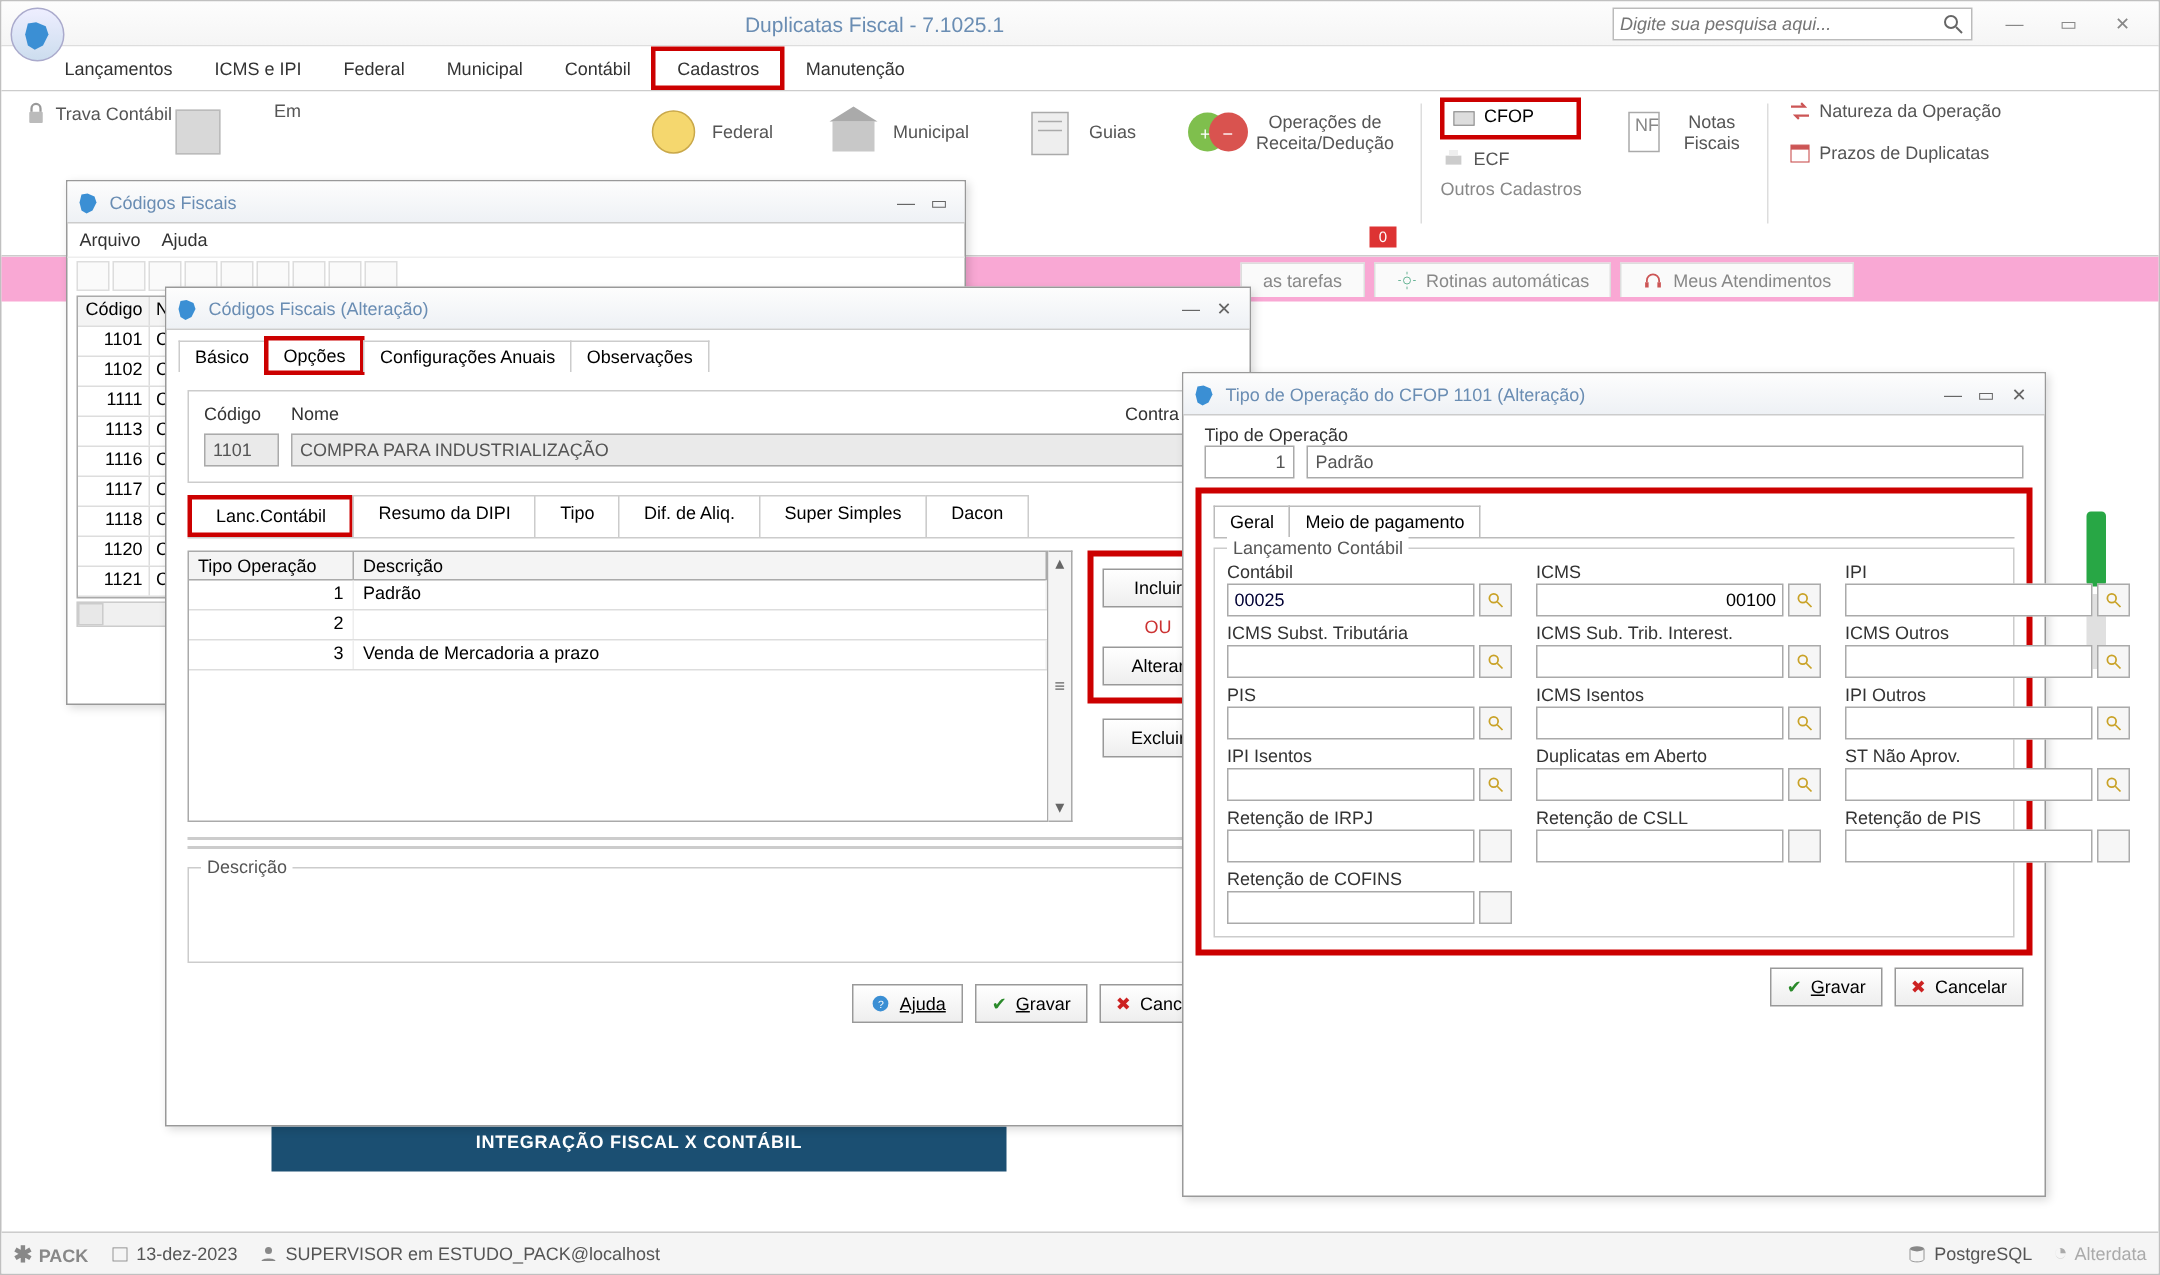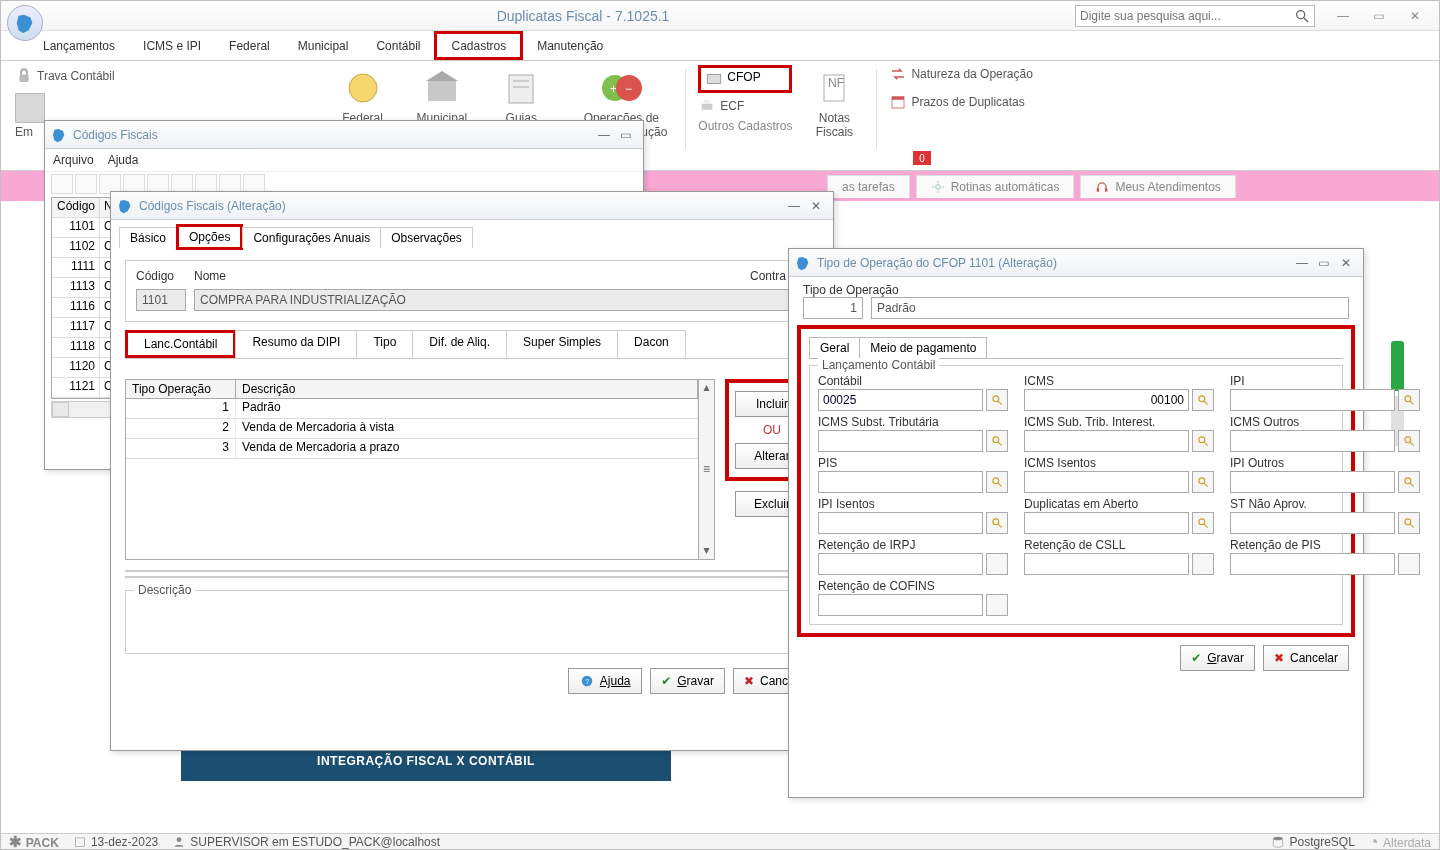--- a/index.html
+++ b/index.html
@@ -4,39 +4,39 @@
 <style>
 *{box-sizing:border-box;margin:0;padding:0;font-family:"Segoe UI",Tahoma,sans-serif;font-size:12px}
 body{background:#f0f0f0;width:1440px;height:850px;overflow:hidden;position:relative}
 .app-window{background:#fff;border:1px solid #c0c0c0;position:absolute;inset:0}
 .titlebar{height:30px;background:linear-gradient(#fdfdfd,#f5f5f5);display:flex;align-items:center;padding:0 6px;border-bottom:1px solid #ddd}
 .titlebar .logo{width:36px;height:36px;background:linear-gradient(#eef,#cde);border-radius:50%;margin-top:14px;margin-right:8px;display:flex;align-items:center;justify-content:center;border:1px solid #aac}
 .titlebar .logo svg{width:22px;height:22px}
 .titlebar .spacer{flex:1}
 .titlebar .title{color:#6a8db3;font-size:14px}
 .titlebar .search{width:240px;height:22px;border:1px solid #bbb;background:#fff;display:flex;align-items:center;padding:0 4px;margin-right:10px}
-.titlebar .search input{border:0;outline:0;flex:1;color:#737373}
+.titlebar .search input{border:0;outline:0;flex:1;font-style:italic;color:#737373}
 .titlebar .search .mag{width:16px;height:16px;color:#666}
 .win-btn{width:28px;height:20px;display:flex;align-items:center;justify-content:center;color:#888;margin:0 4px;cursor:pointer}
 .menubar{height:30px;background:#fff;display:flex;align-items:stretch;padding-left:28px;border-bottom:1px solid #ccc}
 .menubar .mitem{padding:0 14px;display:flex;align-items:center;color:#333;cursor:pointer}
 .menubar .mitem.active{border:3px solid #c00;background:#fff;font-weight:500}
 .ribbon{height:110px;background:#fff;display:flex;align-items:flex-start;padding:4px 8px;gap:12px;border-bottom:1px solid #ccc;position:relative}
-.ribbon .rgroup{display:flex;flex-direction:column;align-items:center;gap:2px;padding:2px 6px}
+.ribbon .rgroup{display:flex;flex-direction:row;align-items:center;gap:2px;padding:2px 6px}
 .ribbon .rline{display:flex;align-items:center;gap:4px;color:#555;cursor:pointer}
 .ribbon .ricon{width:30px;height:30px;display:flex;align-items:center;justify-content:center}
 .ribbon .rbig{width:48px;height:42px}
 .ribbon .rlabel{color:#555;text-align:center;font-size:12px}
 .ribbon .sep{width:1px;height:80px;background:#ddd;margin:4px 0}
 .ribbon .cfop-hl{border:3px solid #c00;padding:2px 4px;display:flex;align-items:flex-start;gap:4px}
 .ribbon .badge{position:absolute;left:912px;top:90px;background:#d33;color:#fff;width:18px;height:14px;font-size:10px;display:flex;align-items:center;justify-content:center}
 .tabbar{height:30px;display:flex;align-items:center;padding-left:10px;gap:6px;background:#f9a8d4}
 .tabbar .tab{padding:4px 14px;color:#888;border:1px solid #ddd;border-bottom:none;background:#fafafa;display:flex;align-items:center;gap:6px}
 .content-band{position:absolute;left:180px;top:740px;width:490px;height:40px;background:#1b4f72;color:#fff;display:flex;align-items:center;justify-content:center;font-weight:600;letter-spacing:.5px}
-.statusbar{position:absolute;left:0;right:0;bottom:0;height:16px;background:#f5f5f5;border-top:1px solid #ccc;display:flex;align-items:center;padding:0 8px;gap:14px;color:#555}
+.statusbar{position:absolute;left:0;right:0;bottom:0;height:28px;background:#f5f5f5;border-top:1px solid #ccc;display:flex;align-items:center;padding:0 8px;gap:14px;color:#555}
 .statusbar .sb-item{display:flex;align-items:center;gap:4px}
 .statusbar .spacer{flex:1}
 .pack-logo{color:#888;font-weight:600;font-size:15px}
 .alterdata-logo{color:#aaa;font-weight:400;font-size:16px}
 
 .fw{position:absolute;background:#fff;border:1px solid #999;box-shadow:2px 2px 6px rgba(0,0,0,.15)}
 .fw-title{height:28px;background:linear-gradient(#fdfdfd,#eef1f5);display:flex;align-items:center;padding:0 6px;color:#6a8db3;border-bottom:1px solid #ccc}
 .fw-title .ico{width:16px;height:16px;margin-right:6px}
 .fw-title .spacer{flex:1}
 .fw-title .wbtn{width:22px;height:18px;display:flex;align-items:center;justify-content:center;color:#666;cursor:pointer}
@@ -54,21 +54,21 @@
 .cfa-tabs{display:flex;align-items:center;gap:0;padding:4px 8px}
 .cfa-tabs .ct{padding:3px 10px;border:1px solid #ccc;border-bottom:none;background:#fff;margin-right:-1px;font-size:12px;cursor:pointer}
 .cfa-tabs .ct.hl{border:3px solid #c00}
 .cfa-body{padding:6px 14px}
 .frow{display:flex;align-items:center;gap:8px;margin-bottom:6px}
 .flabel{color:#333}
 .finput{height:22px;border:1px solid #aaa;background:#eaeaea;padding:0 5px;color:#555}
 .subtabs{display:flex;border-bottom:1px solid #ccc}
 .subtabs .st{padding:4px 16px;border:1px solid #ccc;border-bottom:none;margin-right:-1px;background:#fff;font-size:12px;cursor:pointer}
 .subtabs .st.hl{border:3px solid #c00}
-.opgrid{margin-top:20px;display:flex;gap:10px}
+.opgrid{margin-top:8px;display:flex;gap:10px}
 .opgrid .table{flex:1;border:1px solid #aaa}
 .opgrid .thead{display:flex;background:#f4f4f4;border-bottom:1px solid #aaa}
 .opgrid .th{padding:2px 6px;border-right:1px solid #aaa}
 .opgrid .tr{display:flex;border-bottom:1px solid #ddd;height:20px}
 .opgrid .td{padding:1px 6px;border-right:1px solid #eee}
 .sidebtns{display:flex;flex-direction:column;gap:6px;align-items:center;border:4px solid #c00;padding:8px 6px}
 .btn{min-width:74px;height:26px;border:1px solid #999;background:linear-gradient(#fff,#eee);display:flex;align-items:center;justify-content:center;gap:6px;cursor:pointer;padding:0 10px}
 .btn .u{text-decoration:underline}
 .ou-lbl{color:#c33;font-weight:500}
 .desc-group{border:1px solid #ccc;margin-top:12px;padding:4px 8px;position:relative;height:64px}
@@ -409,21 +409,20 @@
             <div class="th" style="width:110px">Tipo Operação</div>
             <div class="th" style="flex:1">Descrição</div>
           </div>
           <div id="oprows">
               <div class="tr">
                 <div class="td" style="width:110px;text-align:right">1</div>
                 <div class="td" style="flex:1">Padrão</div>
               </div>
               <div class="tr">
                 <div class="td" style="width:110px;text-align:right">2</div>
-                <div class="td" style="flex:1">Venda de Mercadoria à vista</div>
               </div>
               <div class="tr">
                 <div class="td" style="width:110px;text-align:right">3</div>
                 <div class="td" style="flex:1">Venda de Mercadoria a prazo</div>
               </div>
             </div>
           <div style="height:100px"></div>
         </div>
         <div style="width:16px;border:1px solid #aaa;border-left:none;background:#f4f4f4;display:flex;flex-direction:column">
           <div style="height:16px;text-align:center;color:#666">▴</div>

